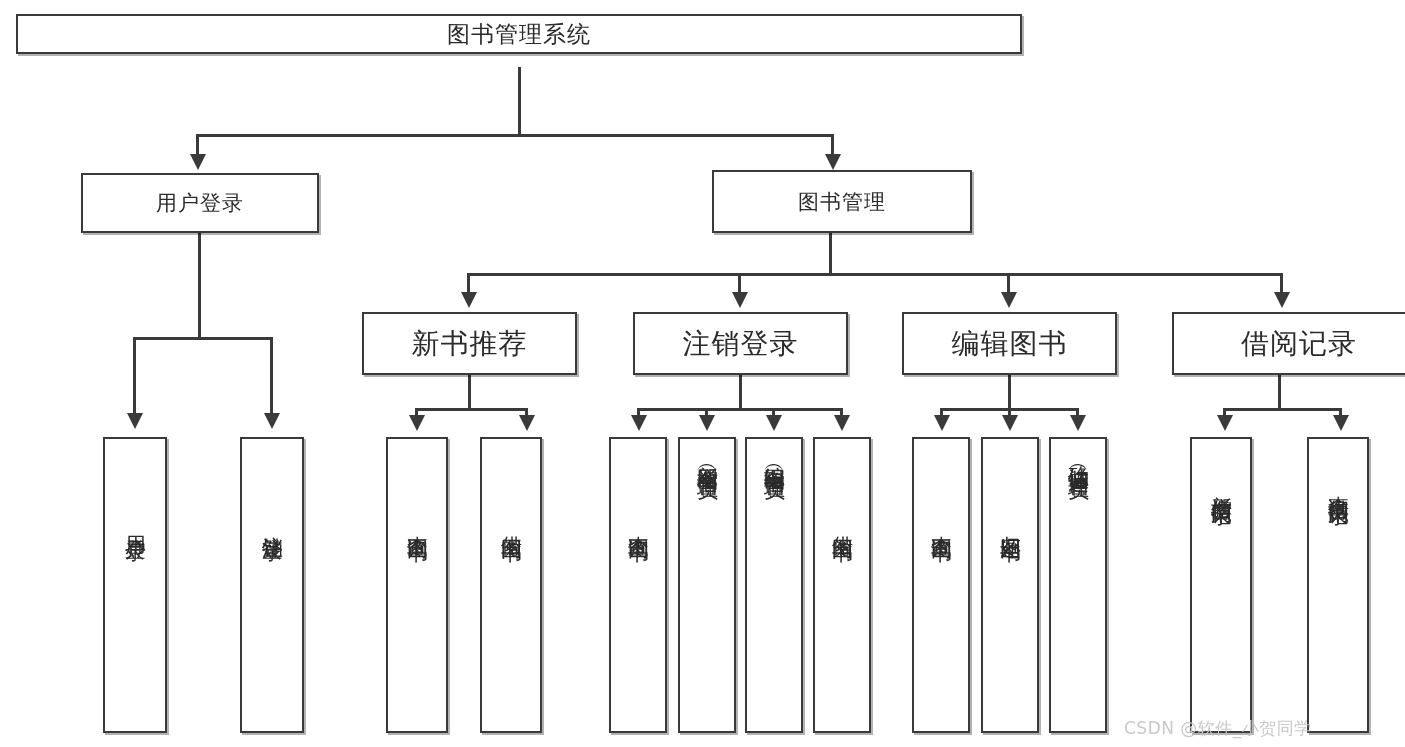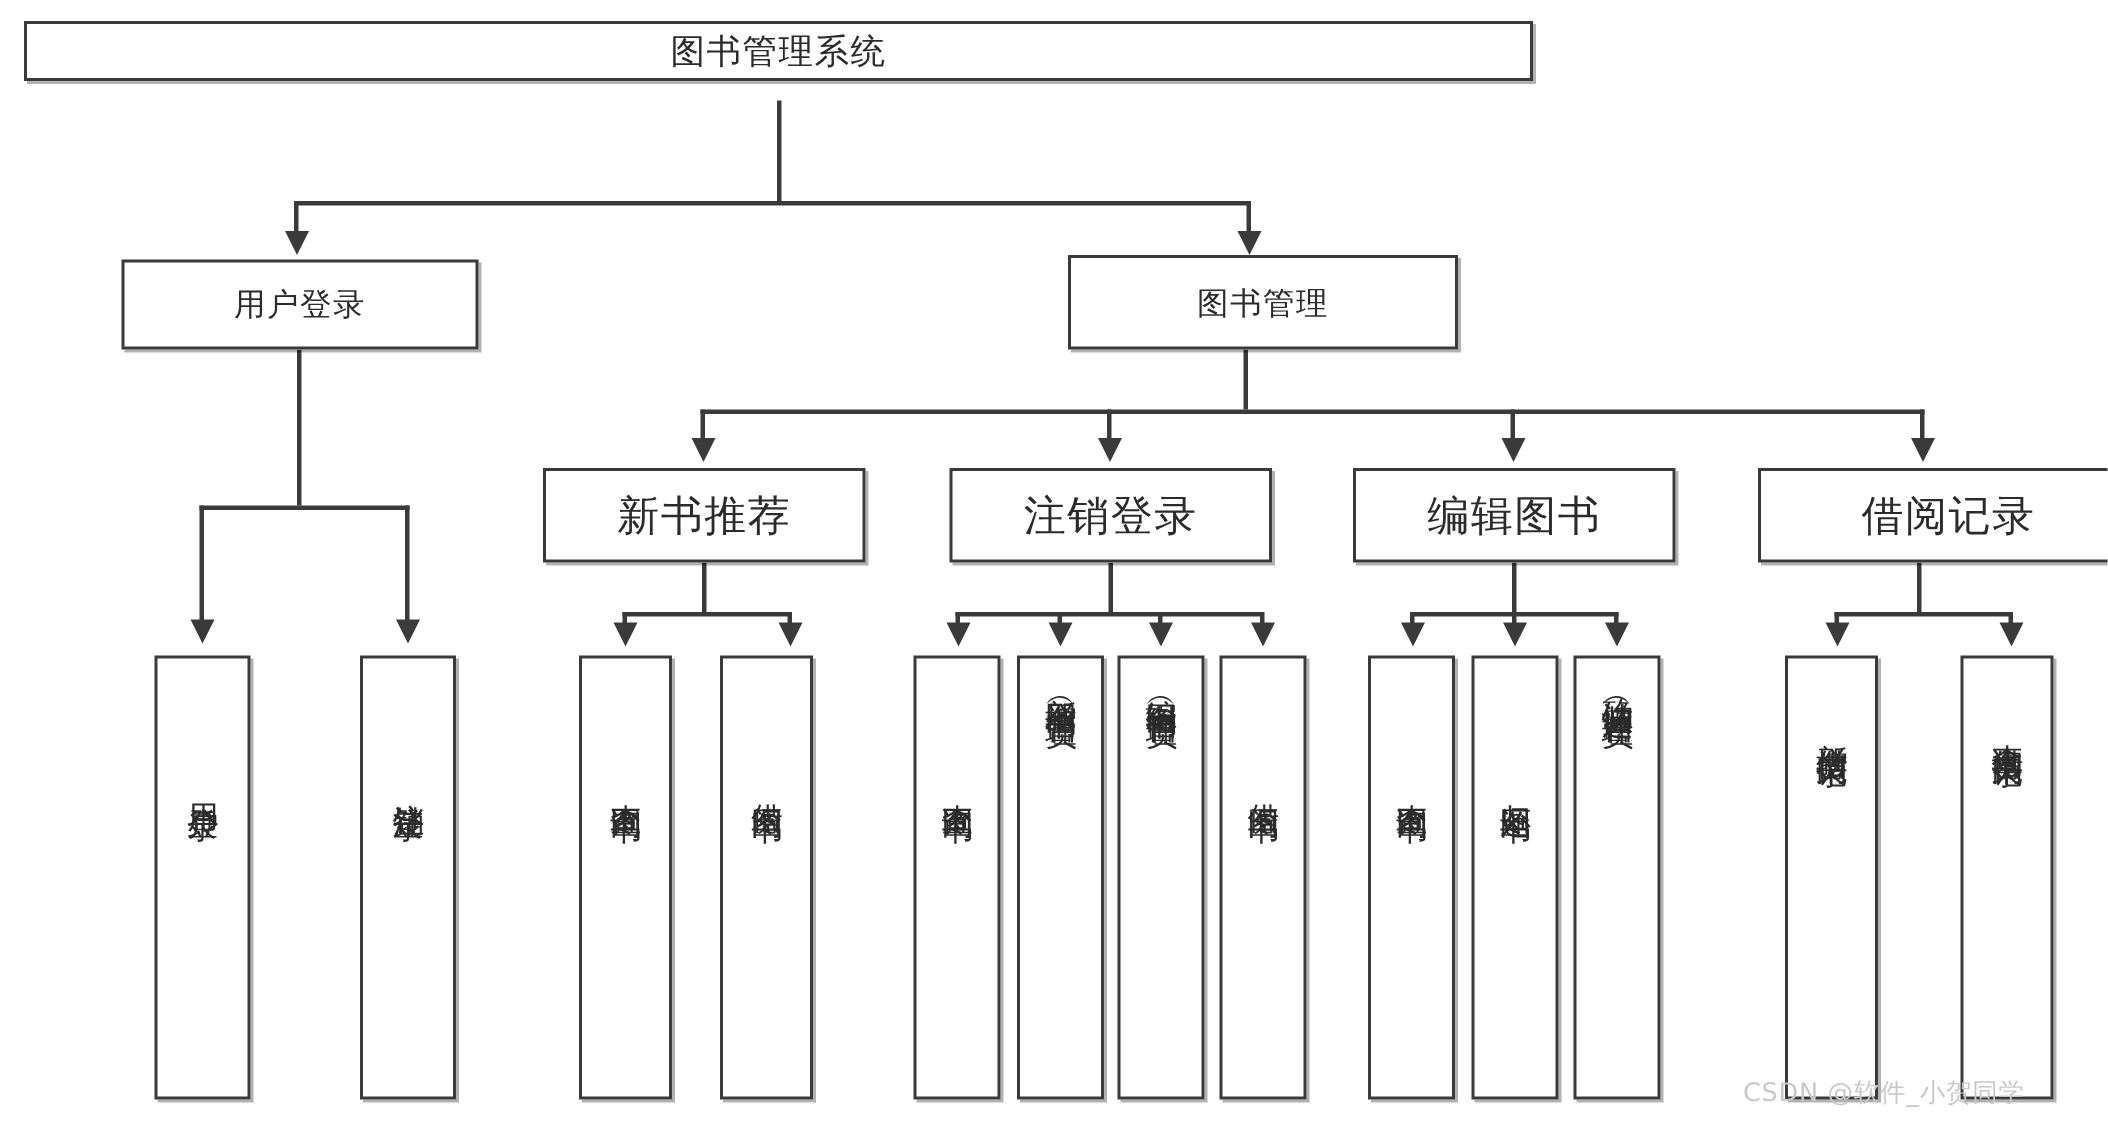--- a/index.html
+++ b/index.html
@@ -204,15 +204,15 @@
     <span class="label">确认归还（管理员）</span>
   </div>
 
   <div class="node leaf upper" style="left:1190px;top:437px;width:62px;height:296px;">
     <span class="label">新增借阅记录</span>
   </div>
   <div class="node leaf upper" style="left:1307px;top:437px;width:62px;height:296px;">
     <span class="label">查询借阅记录</span>
   </div>
 
-  <div id="watermark" style="left:1124px;top:717px;margin-left:38px;">CSDN @软件_小贺同学</div>
+  <div id="watermark" style="left:1124px;top:717px;">CSDN @软件_小贺同学</div>
 
 </div>
 
 </body></html>

